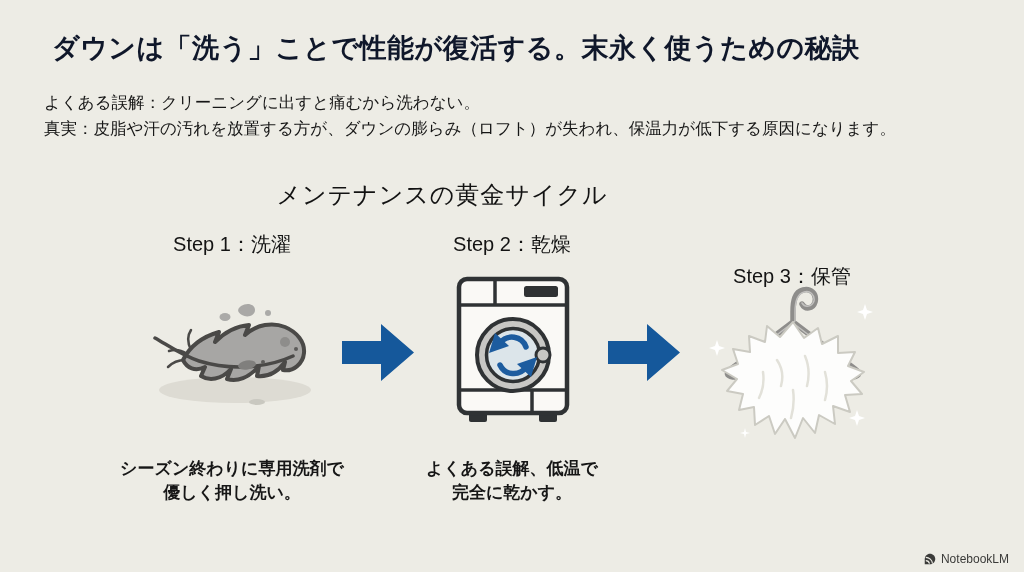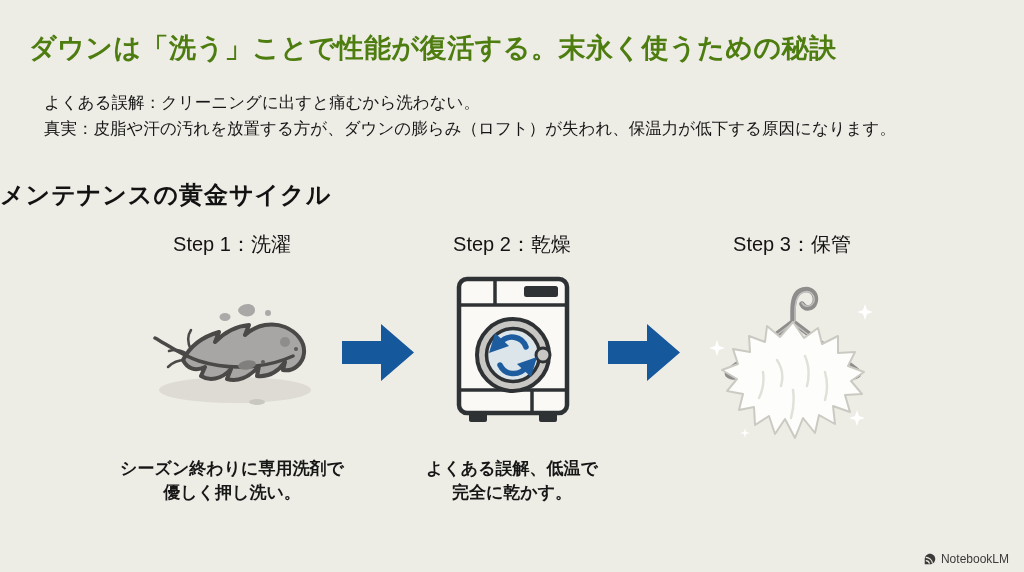--- a/index.html
+++ b/index.html
@@ -6,47 +6,47 @@
   html, body { width: 1024px; height: 572px; }
   body { font-family: "Liberation Sans", sans-serif; }
   .slide {
     position: relative;
     width: 1024px; height: 572px;
     background: #EDECE5;
     overflow: hidden;
     color: #141414;
   }
   .title {
-    position: absolute; left: 29px; top: 30px; width: 940px;
+    position: absolute; left: 52px; top: 30px; width: 940px;
     font-size: 27px; font-weight: 700; letter-spacing: 0.5px;
-    color: #4d7c0f;
+    color: #0f172a;
   }
   .intro {
     position: absolute; left: 44px; top: 90px; width: 950px;
     font-size: 16.5px; font-weight: 400; line-height: 25.5px;
     color: #161616;
   }
   .cycle-heading {
     position: absolute; left: 0; top: 179px; width: 884px;
-    font-size: 24px; font-weight: 700;
+    text-align: center; font-size: 24px; font-weight: 400;
     color: #121212; letter-spacing: 1px;
   }
   .step-label {
     position: absolute; top: 231px; width: 280px;
     text-align: center; font-size: 20px; font-weight: 400;
     color: #141414;
   }
   .step-caption {
     position: absolute; top: 457px; width: 280px;
     text-align: center; font-size: 17px; font-weight: 700;
     line-height: 24px; white-space: pre-line; color: #161616;
   }
   .col1 { left: 92px; }
   .col2 { left: 372px; }
-  .col3 { left: 652px; }
+  .col3 { left: 652px; margin-top: 32px; }
   .icon-abs { position: absolute; }
   .arrow-svg { position: absolute; top: 324px; }
   .arrow1 { left: 342px; }
   .arrow2 { left: 608px; }
   .footer {
     position: absolute; right: 15px; bottom: 6px;
     display: flex; align-items: center; gap: 4px;
   }
   .footer-text { font-size: 12px; font-weight: 400; color: #3B3B39; }
 </style>

